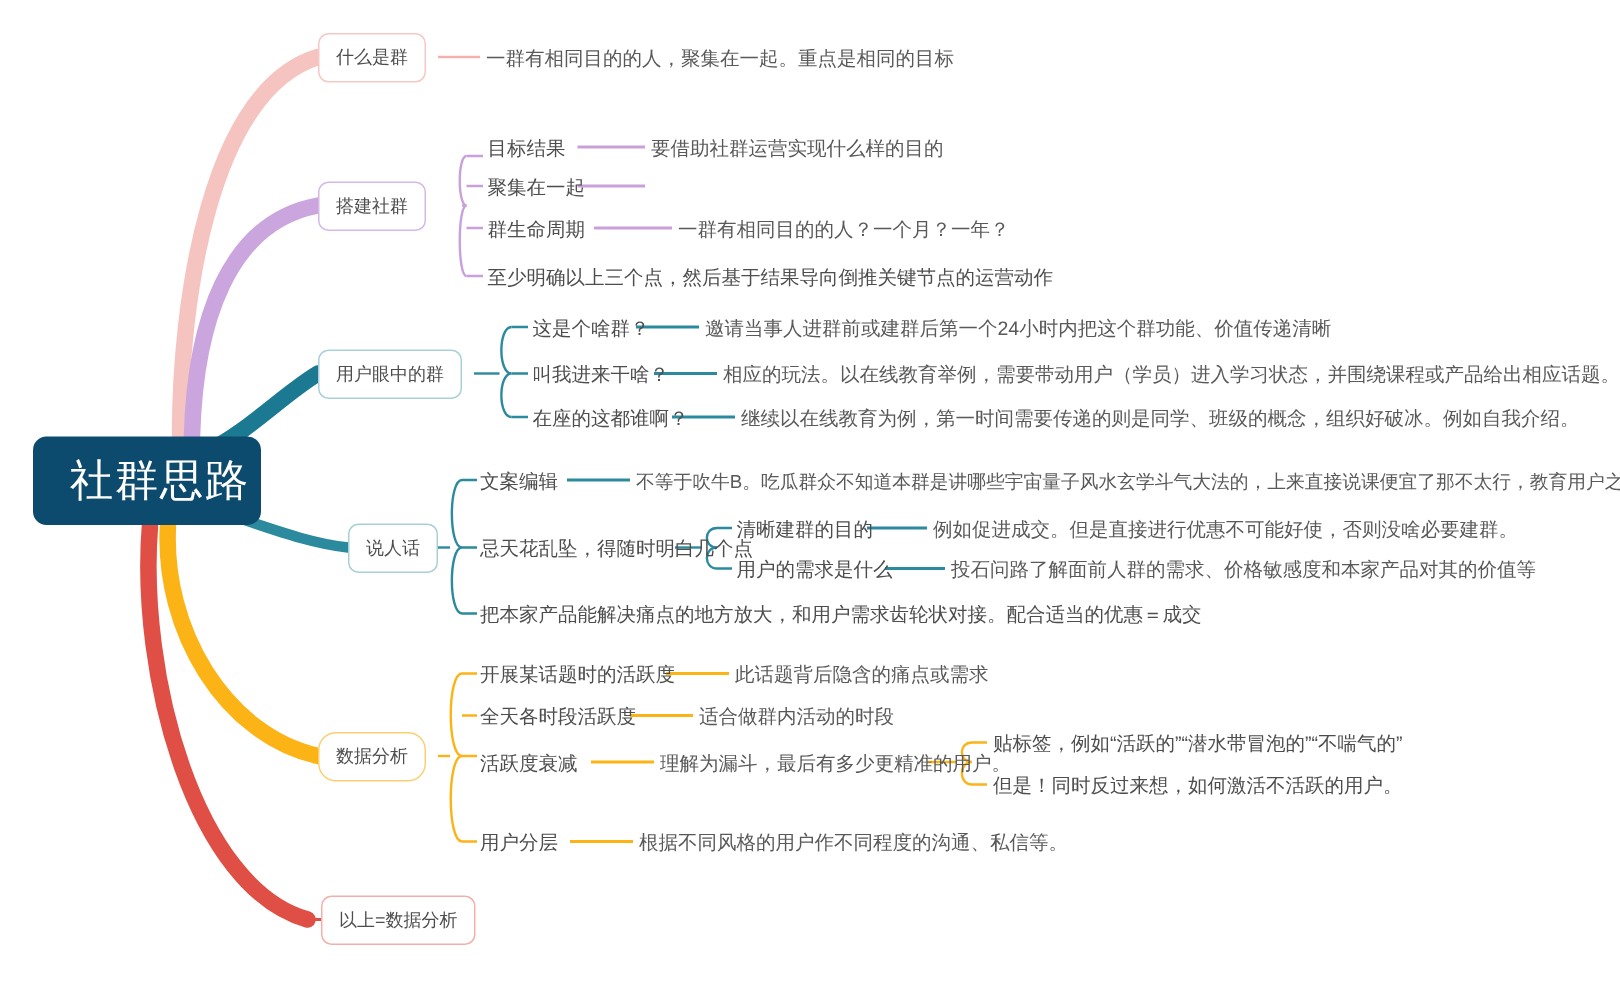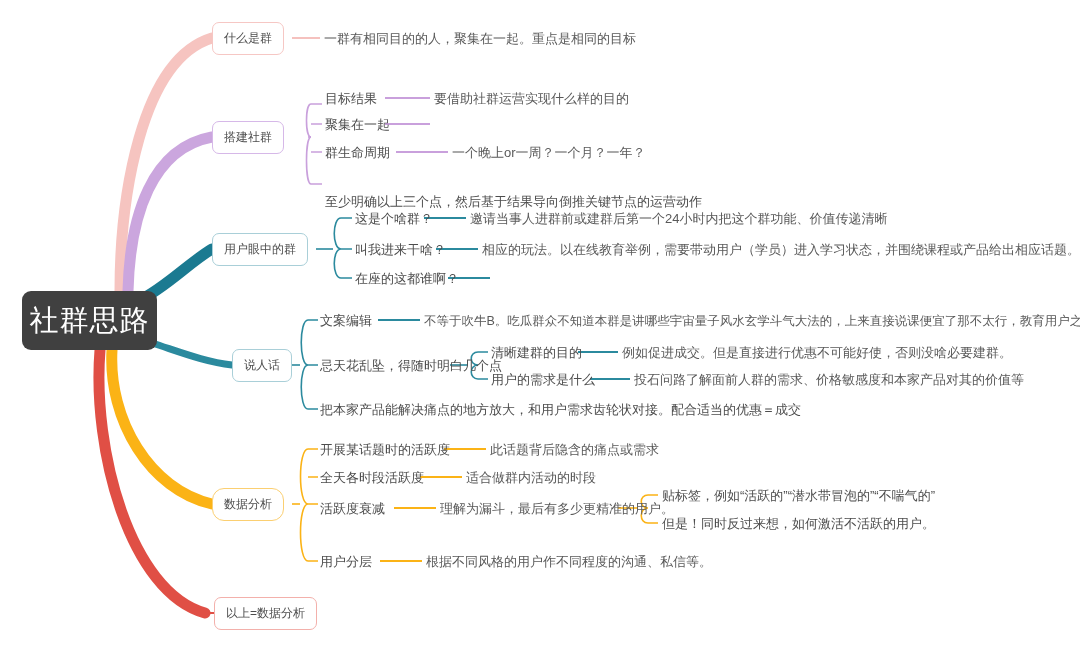--- a/index.html
+++ b/index.html
@@ -27,29 +27,30 @@
     height: 655px;
     pointer-events: none;
   }
   
   .root-node {
     position: absolute;
     left: 22px;
     top: 291px;
     width: 135px;
     height: 59px;
-    background: #404040;
+    background: #0c4a6e;
     border-radius: 9px;
     display: flex;
     align-items: center;
     justify-content: center;
     color: #ffffff;
     font-size: 29px;
     letter-spacing: 1px;
     z-index: 5;
+    padding-left: 17px;
   }
   
   .l1 {
     position: absolute;
     box-sizing: border-box;
     border: 1.4px solid #cccccc;
     border-radius: 7px;
     background: #ffffff;
     display: flex;
     align-items: center;
@@ -170,31 +171,32 @@
   </div>
 
   <div class="txt desc" style="left:324px; top:31px;">一群有相同目的的人，聚集在一起。重点是相同的目标</div>
 
   <div class="txt label" style="left:325px; top:91px;">目标结果</div>
   <div class="txt desc" style="left:434px; top:91px;">要借助社群运营实现什么样的目的</div>
 
   <div class="txt label" style="left:325px; top:117px;">聚集在一起</div>
 
   <div class="txt label" style="left:325px; top:145px;">群生命周期</div>
-  <div class="txt desc" style="left:452px; top:145px;">一个晚上or一周？一个月？一年？</div>
-
-  <div class="txt label" style="left:325px; top:177px;margin-top:17px;">至少明确以上三个点，然后基于结果导向倒推关键节点的运营动作</div>
+  <div class="txt desc" style="left:452px; top:145px;">一群有相同目的的人？一个月？一年？</div>
+
+  <div class="txt label" style="left:325px; top:177px;">至少明确以上三个点，然后基于结果导向倒推关键节点的运营动作</div>
 
   <div class="txt label" style="left:355px; top:211px;">这是个啥群？</div>
   <div class="txt desc" style="left:470px; top:211px;">邀请当事人进群前或建群后第一个24小时内把这个群功能、价值传递清晰</div>
 
   <div class="txt label" style="left:355px; top:242px;">叫我进来干啥？</div>
   <div class="txt desc" style="left:482px; top:242px;">相应的玩法。以在线教育举例，需要带动用户（学员）进入学习状态，并围绕课程或产品给出相应话题。共同进步</div>
 
   <div class="txt label" style="left:355px; top:271px;">在座的这都谁啊？</div>
+  <div class="txt desc" style="left:494px; top:271px;">继续以在线教育为例，第一时间需要传递的则是同学、班级的概念，组织好破冰。例如自我介绍。</div>
 
   <div class="txt label" style="left:320px; top:313px;">文案编辑</div>
   <div class="txt desc sm" style="left:424px; top:313px;">不等于吹牛B。吃瓜群众不知道本群是讲哪些宇宙量子风水玄学斗气大法的，上来直接说课便宜了那不太行，教育用户之类的也是个重要活儿。</div>
 
   <div class="txt label" style="left:320px; top:358px;">忌天花乱坠，得随时明白几个点</div>
 
   <div class="txt label" style="left:491px; top:345px;">清晰建群的目的</div>
   <div class="txt desc" style="left:622px; top:345px;">例如促进成交。但是直接进行优惠不可能好使，否则没啥必要建群。</div>
 
   <div class="txt label" style="left:491px; top:372px;">用户的需求是什么</div>

